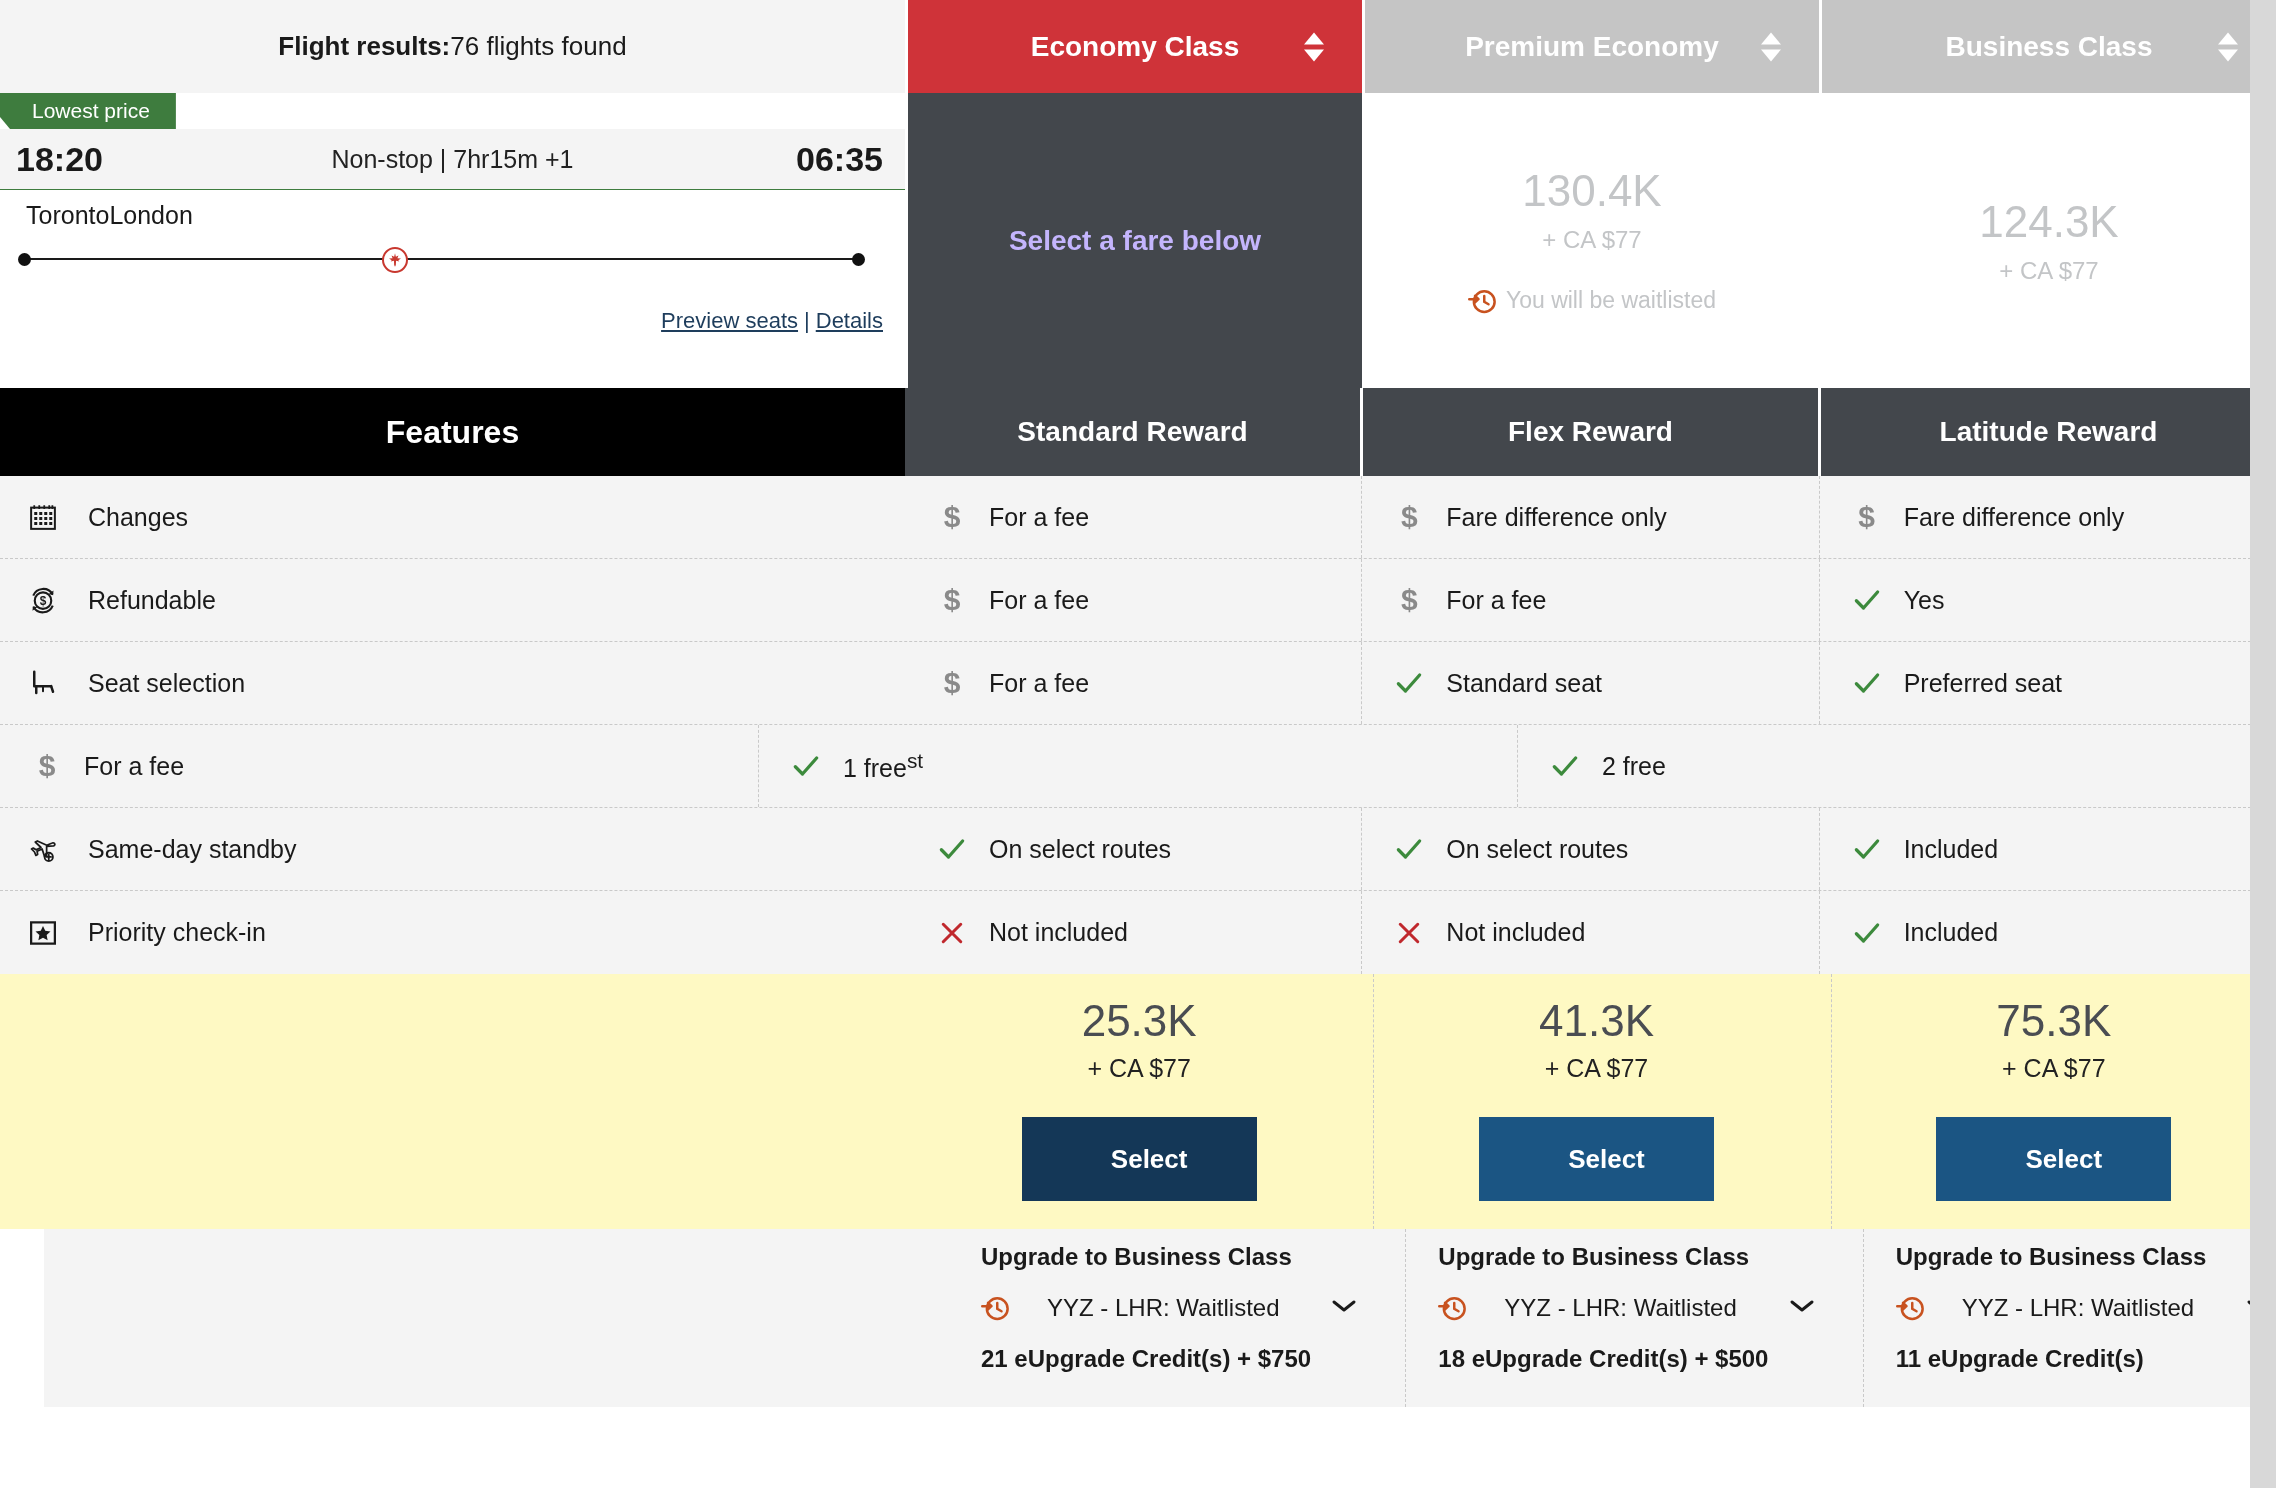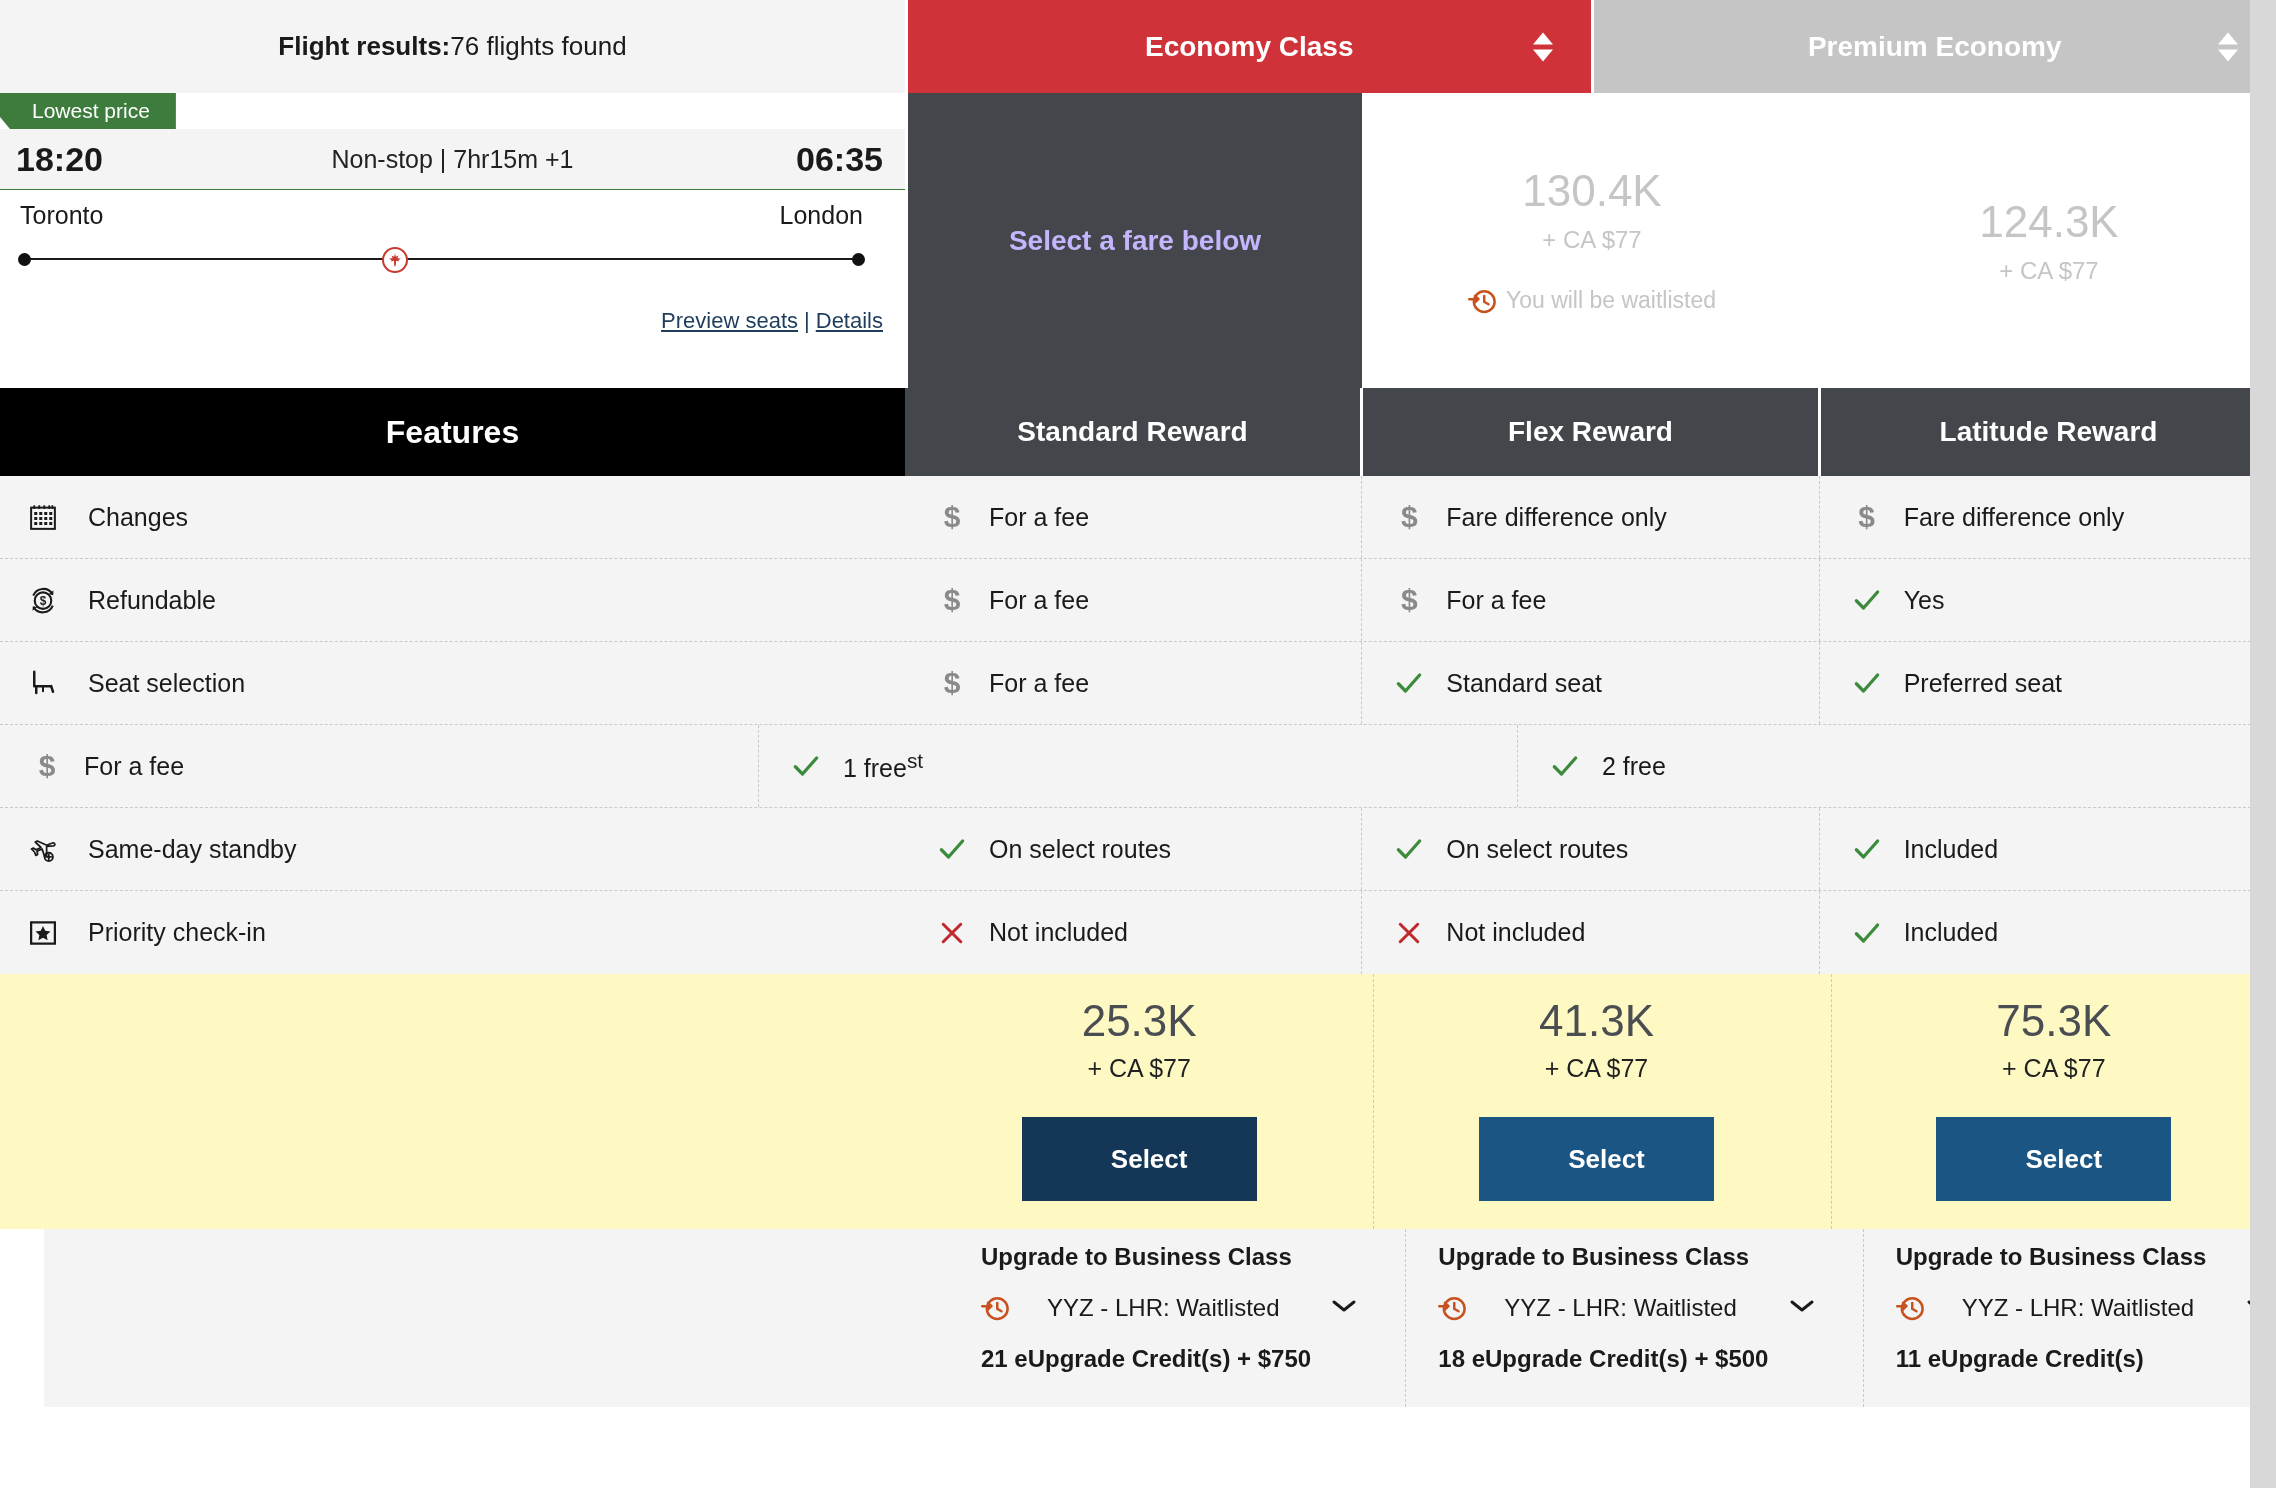--- a/index.html
+++ b/index.html
@@ -65,21 +65,21 @@
     position: absolute; left: 0; top: 36px; right: 0;
     height: 61px; background: #f4f4f4;
     border-bottom: 1px solid #3e7c3e;
     display: flex; align-items: center;
   }
   .dep-time { font-size: 34px; font-weight: bold; color: #1a1a1a; margin-left: 16px; }
   .stops { position: absolute; left: 50%; transform: translateX(-50%); font-size: 25px; color: #222; white-space: nowrap; }
   .arr-time { font-size: 34px; font-weight: bold; color: #1a1a1a; position: absolute; right: 22px; }
 
   .route-area { position: absolute; left: 0; top: 108px; right: 22px; }
-  .city-row { display: flex; justify-content: space-between; padding: 0 20px; }
+  .city-row { display: flex; padding: 0 26px; }
   .city { font-size: 25px; color: #1a1a1a; }
   .line-wrap { position: relative; height: 30px; margin: 14px 18px 0 18px; }
   .line-wrap .track { position: absolute; top: 14px; left: 7px; right: 7px; height: 2px; background: #1a1a1a; }
   .line-wrap .dot { position: absolute; top: 9px; width: 13px; height: 13px; border-radius: 50%; background: #111; }
   .line-wrap .dot.left { left: 0; }
   .line-wrap .dot.right { right: 0; }
   .rondelle {
     position: absolute; top: 3px; left: 43%;
     width: 26px; height: 26px; border-radius: 50%;
     background: #ffffff; border: 2px solid #c8382f;
@@ -176,20 +176,27 @@
     </div>
 
     <div class="class-tab inactive">
       <span>Premium Economy</span>
       <span class="sort-arrows">
         <span class="up"></span>
           <span class="down"></span>
       </span>
     </div>
 
+    <div class="class-tab inactive">
+      <span>Business Class</span>
+      <span class="sort-arrows">
+        <span class="up"></span>
+          <span class="down"></span>
+      </span>
+    </div>
   </div>
 
   <div class="summary-row">
 
     <div class="flight-card">
       <div class="ribbon">
         <span>Lowest price</span>
       </div>
       <div class="ribbon-notch"></div>
 

